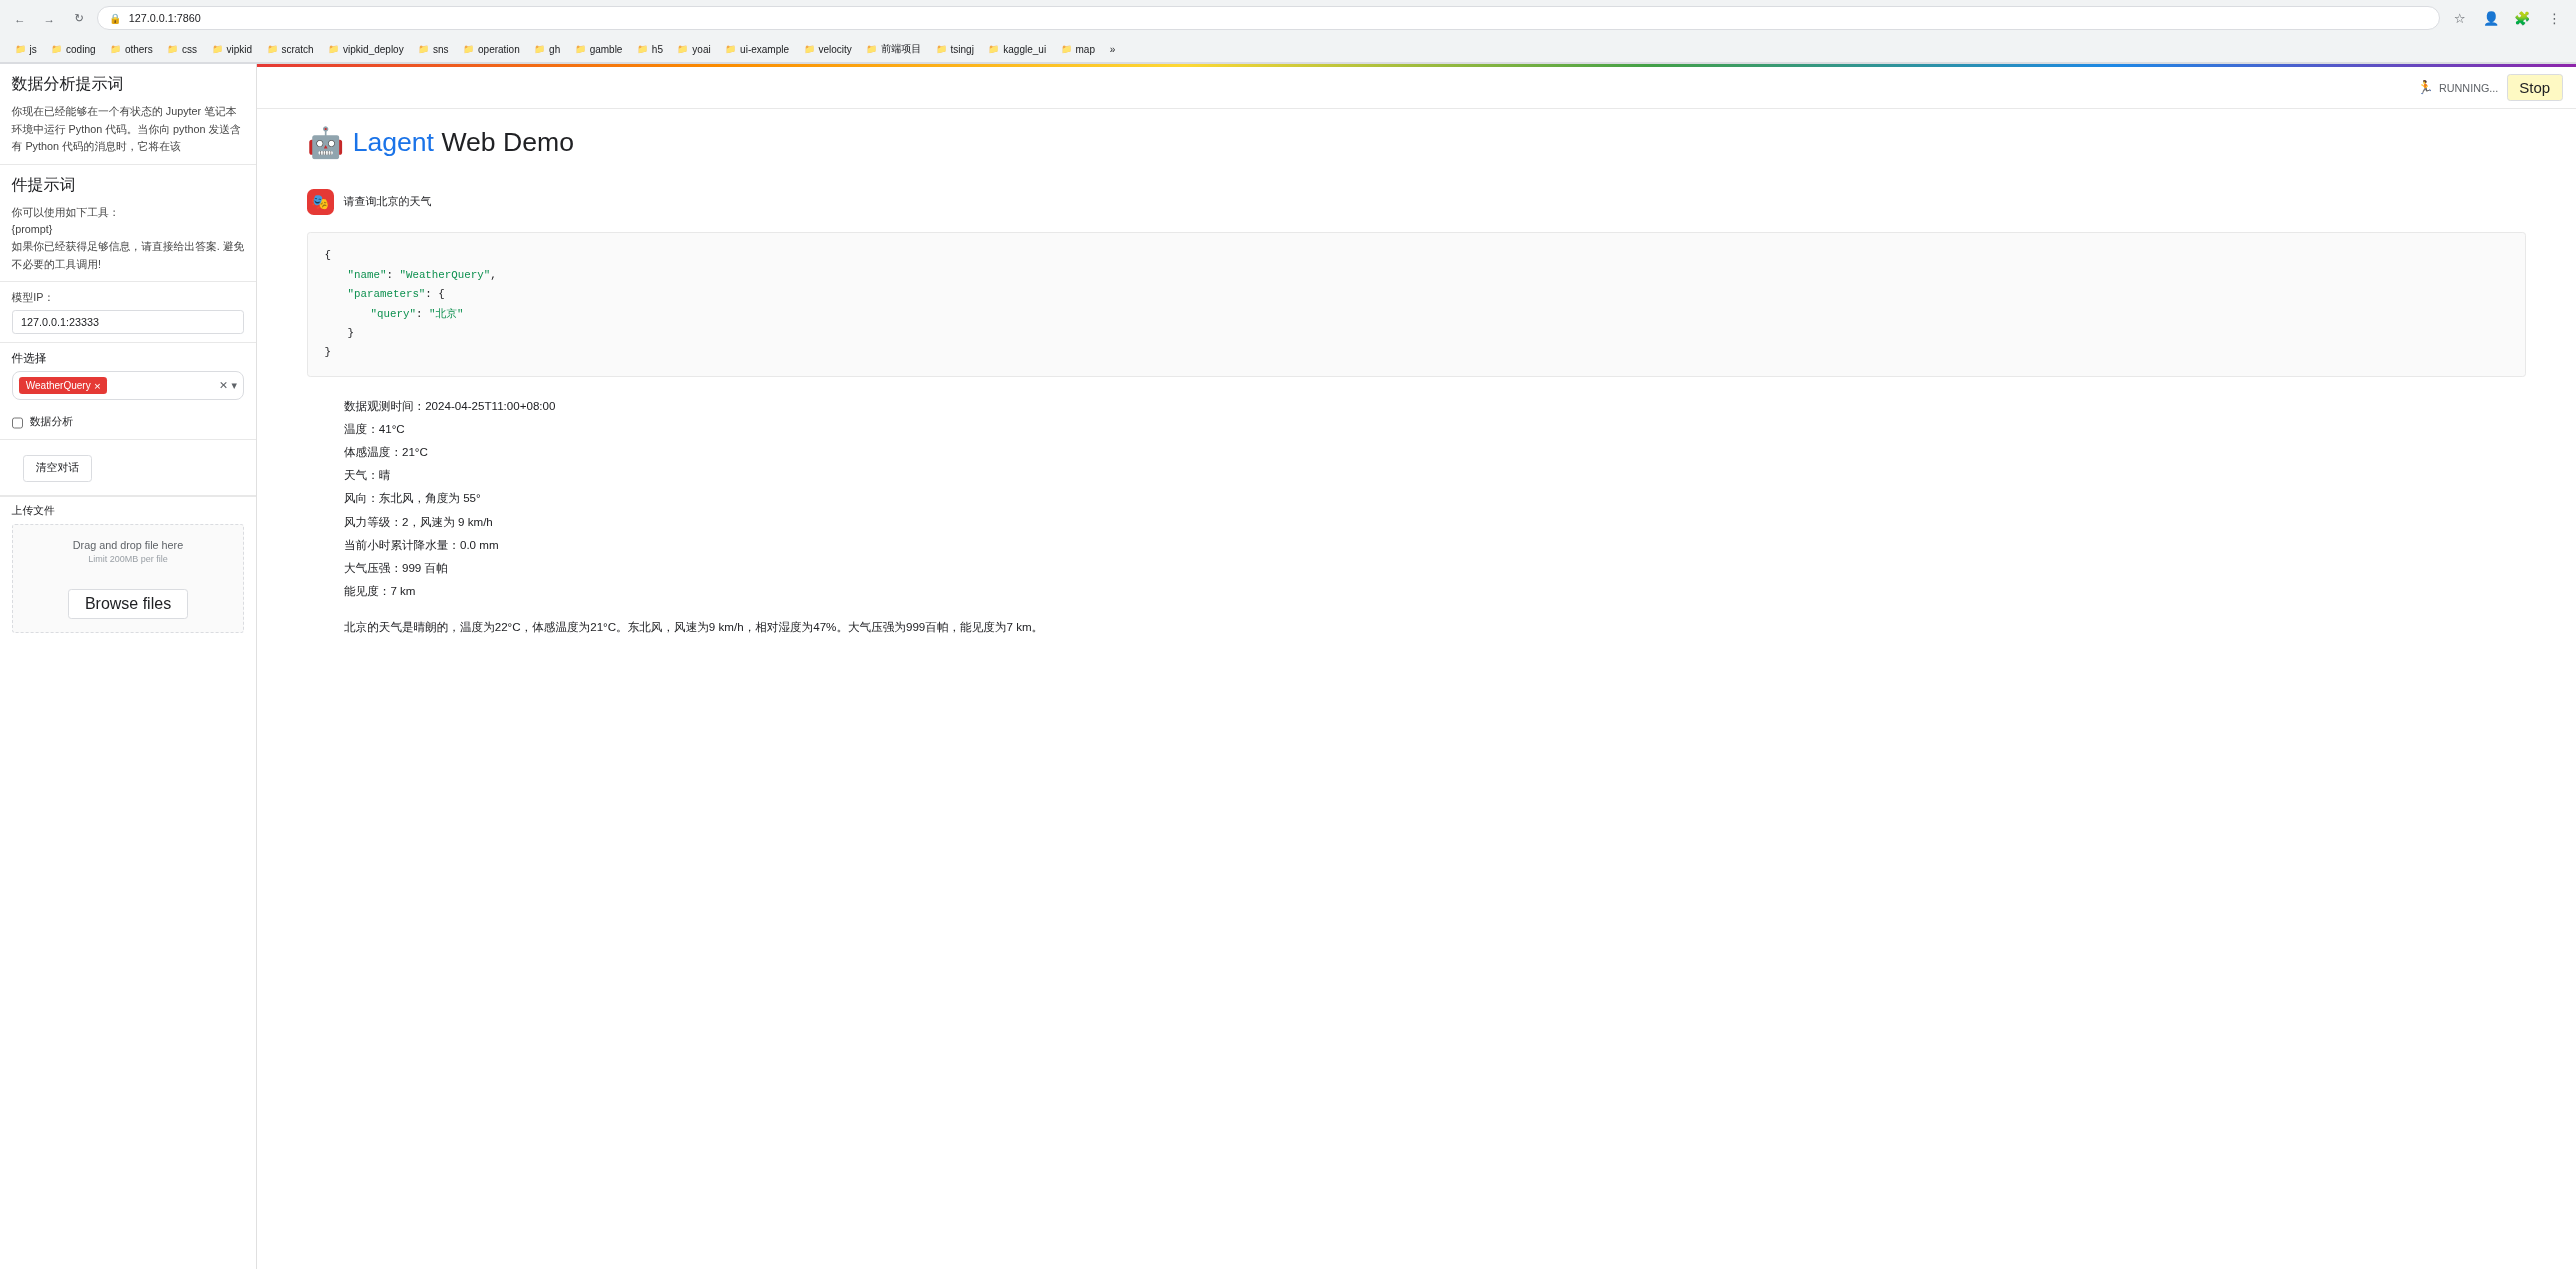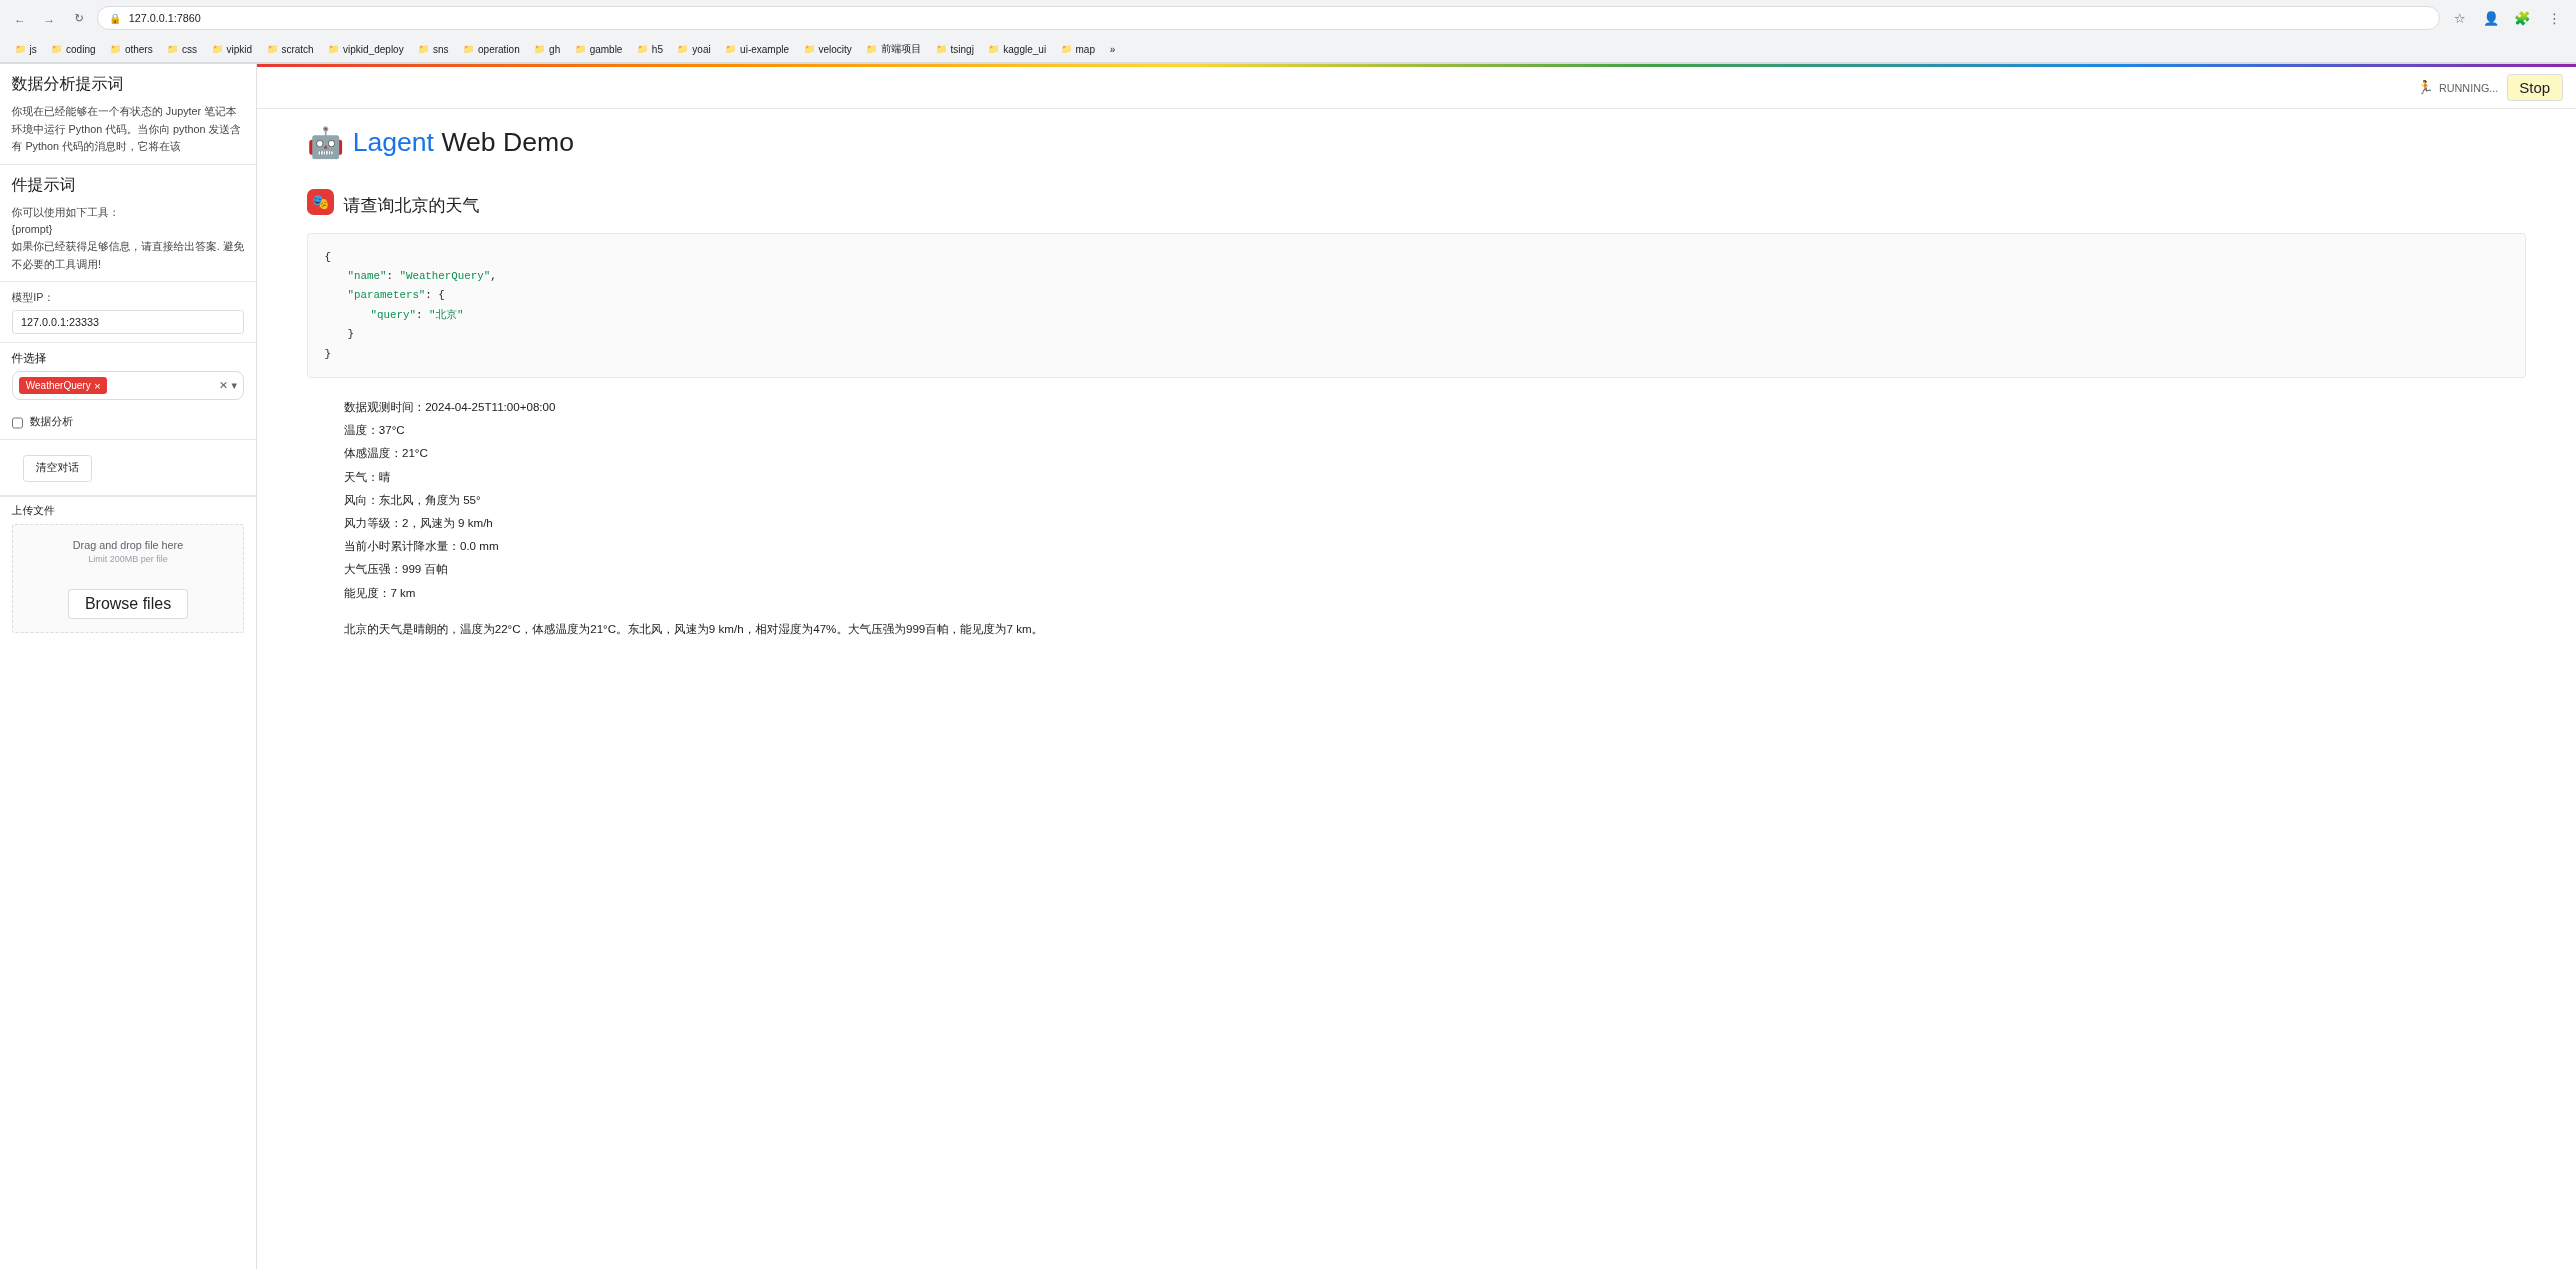--- a/index.html
+++ b/index.html
@@ -317,21 +317,21 @@
     }
     .user-avatar {
       width: 26.6px; height: 26.6px;
       background: #e53935;
       border-radius: 6.6px;
       display: flex; align-items: center; justify-content: center;
       font-size: 15px;
       flex-shrink: 0;
     }
     .user-message-text {
-      font-size: 17px;
+      font-size: 11px;
       color: #202124;
       padding-top: 5px;
     }
 
     
     .code-block {
       background: #fafafa;
       border: 0.8px solid #e8e8e8;
       border-radius: 3.3px;
       padding: 13.3px 16.6px;
@@ -546,21 +546,21 @@
         </div>
         <div style="padding-left: 46px;">
           <span class="json-key">"query"</span><span class="json-colon">: </span><span class="json-string">"北京"</span>
         </div>
         <div style="padding-left: 23px;"><span class="json-brace">}</span></div>
         <div><span class="json-brace">}</span></div>
       </div>
 
       <div class="weather-result">
         <div>数据观测时间：2024-04-25T11:00+08:00</div>
-        <div>温度：37°C</div>
+        <div>温度：41°C</div>
         <div>体感温度：21°C</div>
         <div>天气：晴</div>
         <div>风向：东北风，角度为 55°</div>
         <div>风力等级：2，风速为 9 km/h</div>
         <div>当前小时累计降水量：0.0 mm</div>
         <div>大气压强：999 百帕</div>
         <div>能见度：7 km</div>
       </div>
 
       <div class="summary-text">北京的天气是晴朗的，温度为22°C，体感温度为21°C。东北风，风速为9 km/h，相对湿度为47%。大气压强为999百帕，能见度为7 km。</div>

